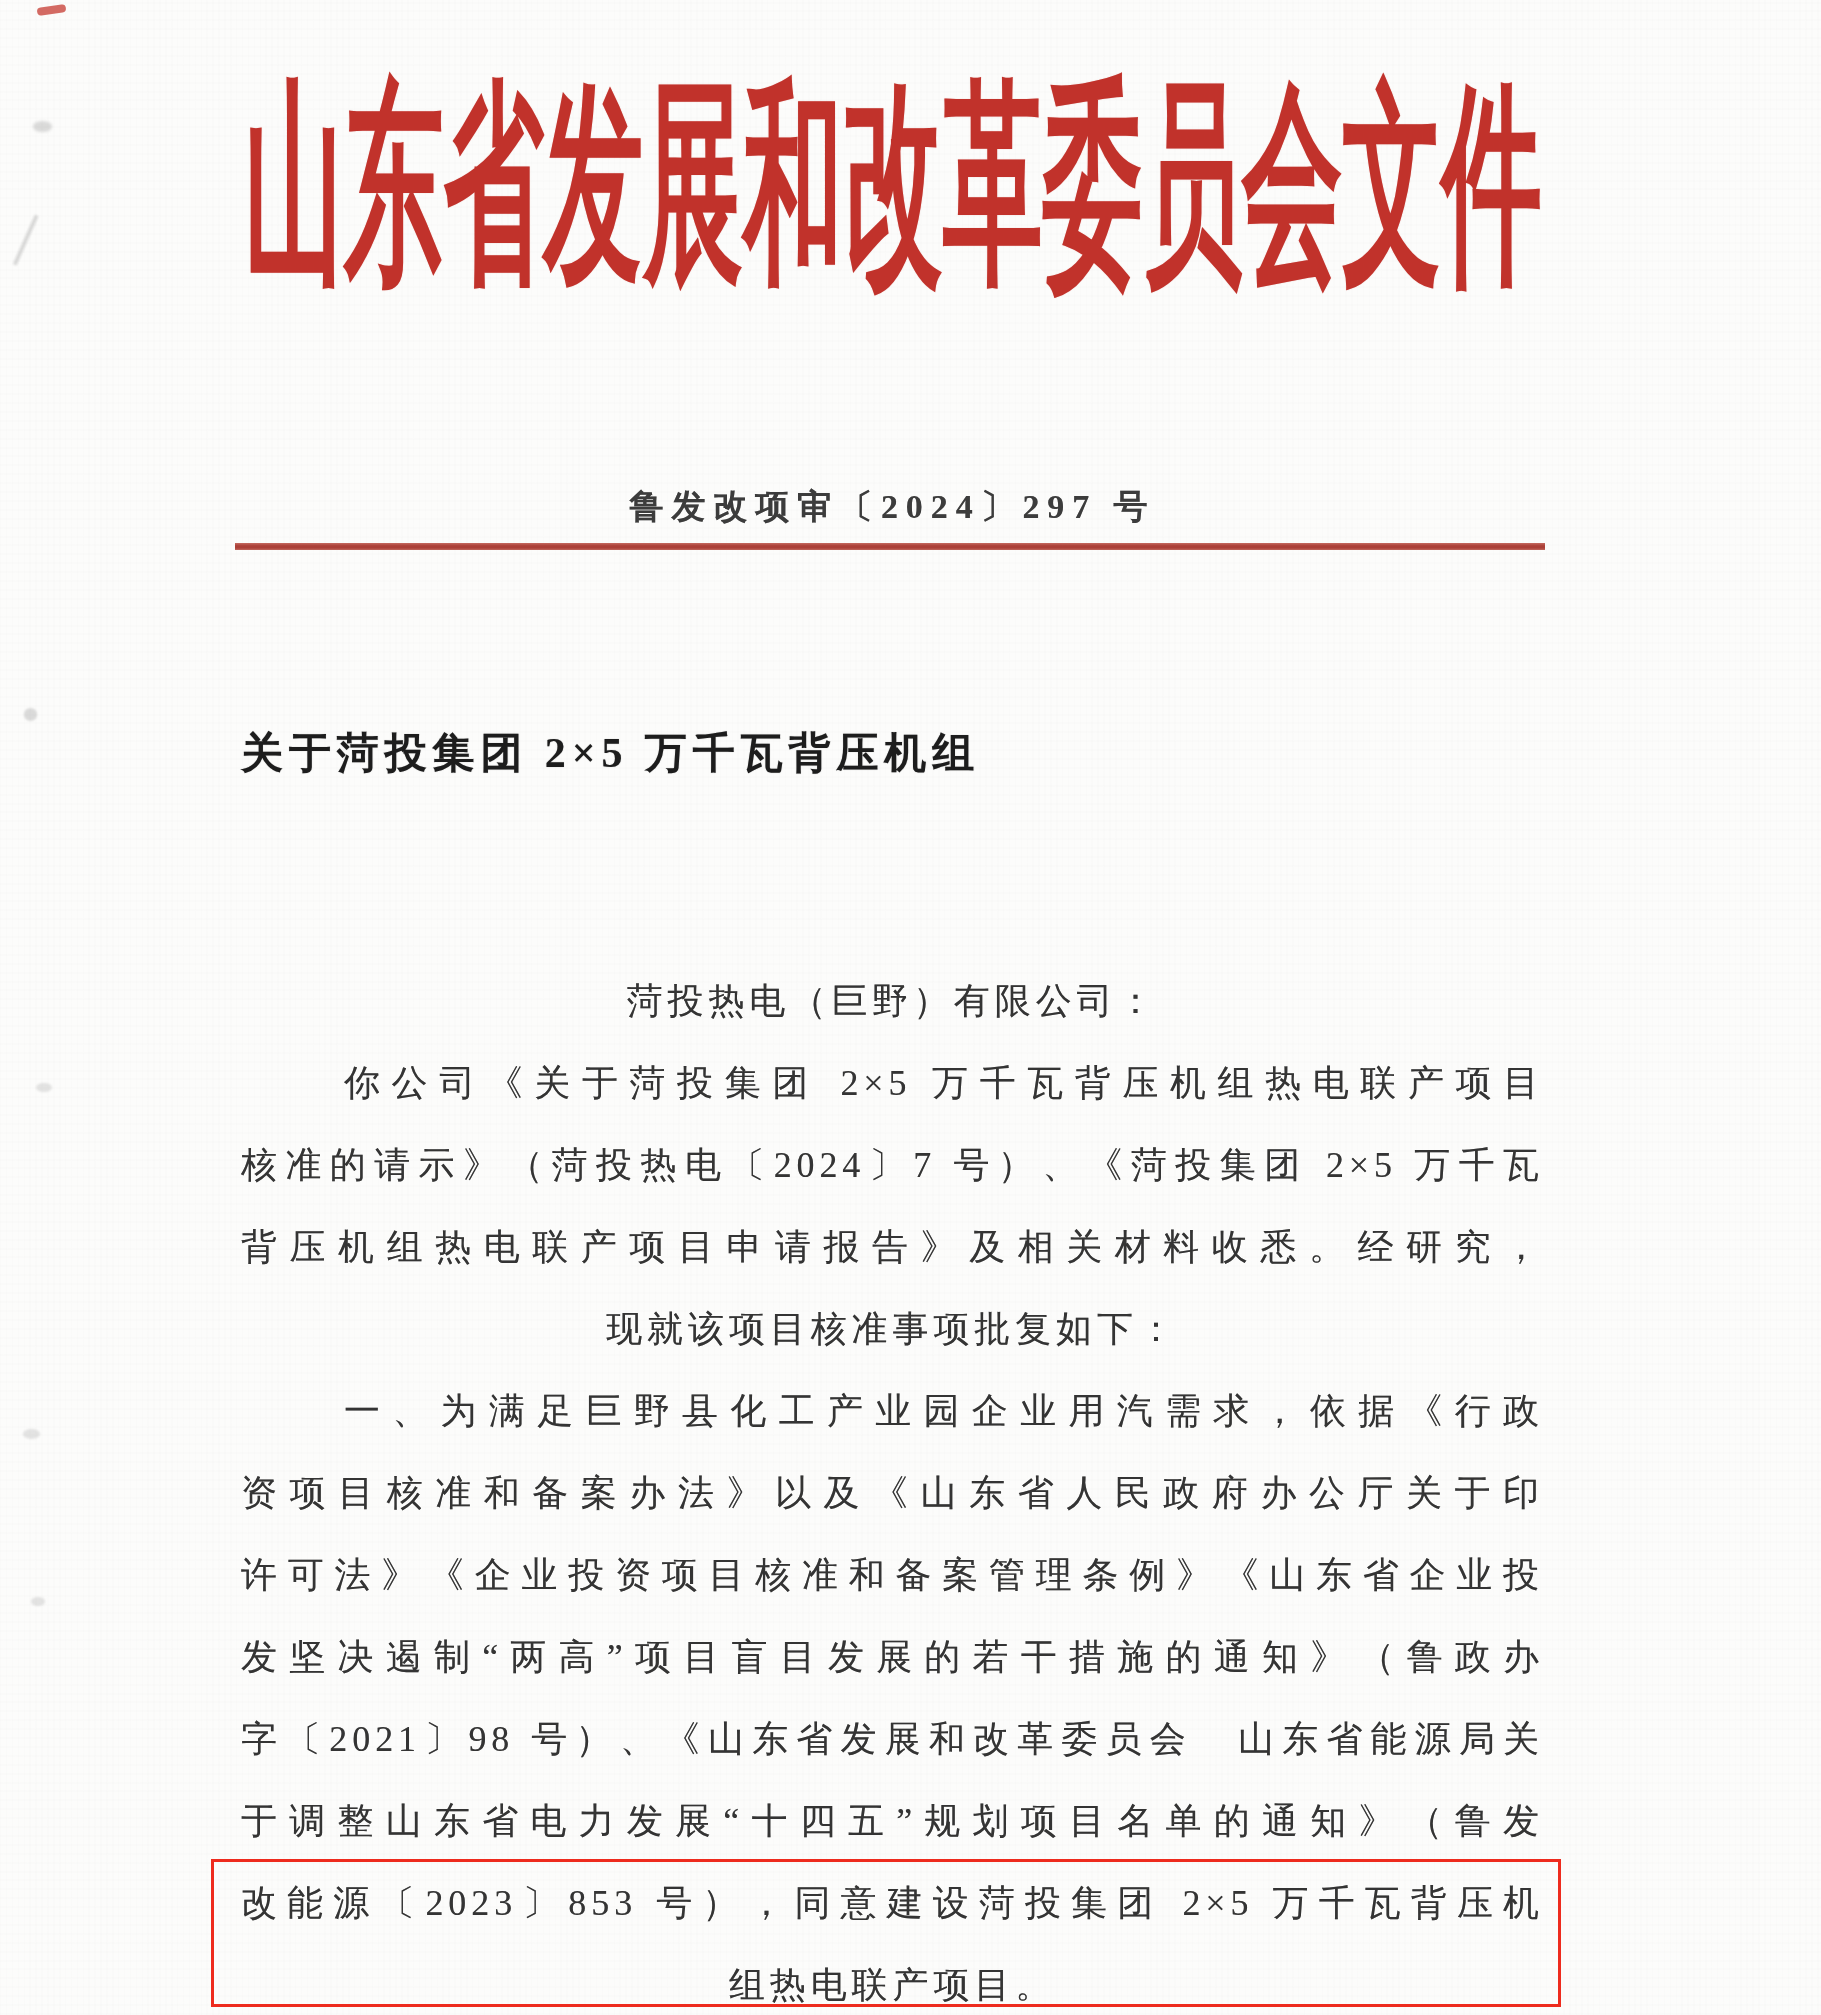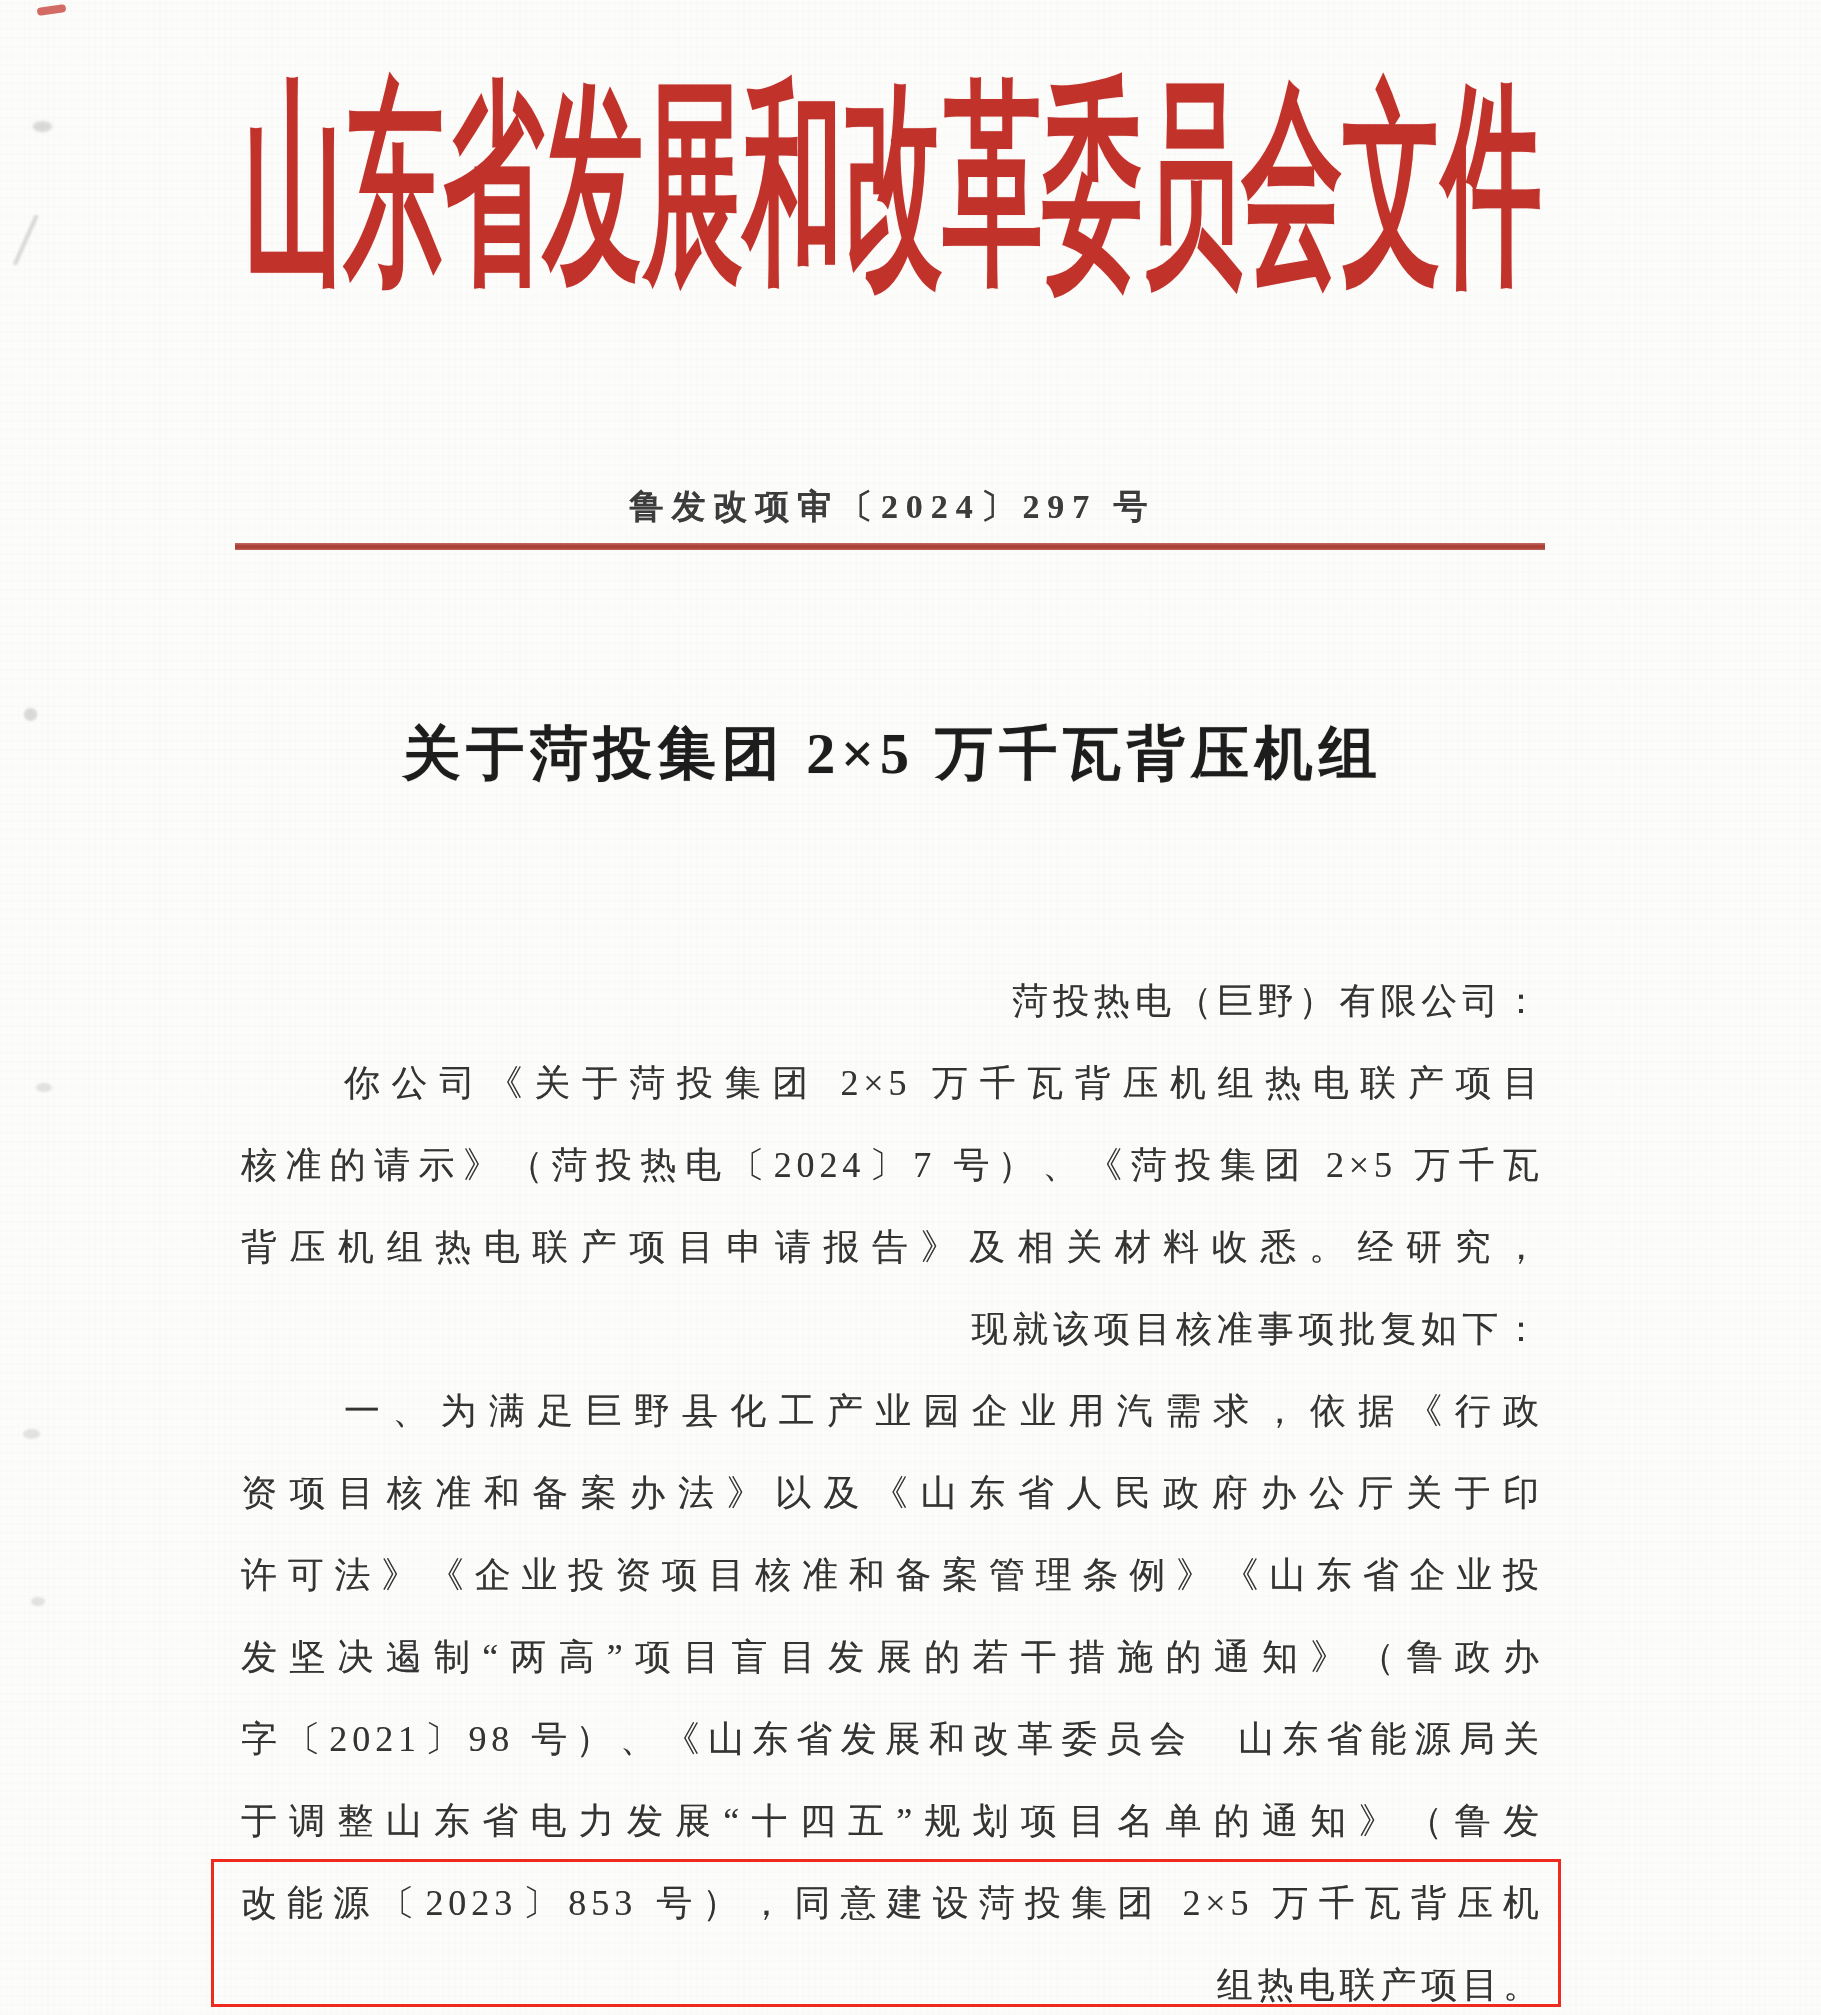--- a/index.html
+++ b/index.html
@@ -49,23 +49,23 @@
     width: 1310px;
     height: 7.4px;
     background: linear-gradient(180deg, #c56b61 0%, var(--separator-red, #ab4038) 40%, var(--separator-red, #ab4038) 70%, #c0685e 100%);
   }
 
   .doc-title {
     position: absolute;
     top: 715px;
     left: 241px;
     width: 1303px;
-    text-align: center;
+    text-align: left;
     font-weight: bold;
-    font-size: 58px;
+    font-size: 42px;
     line-height: 77px;
     letter-spacing: 5.9px;
     color: var(--title-text, #1d1d1d);
     text-shadow: 0 0 1px rgba(30,30,30,0.4);
   }
 
   .body-text {
     position: absolute;
     top: 960px;
     left: 241px;
@@ -76,21 +76,21 @@
     color: var(--body-text, #343434);
     text-shadow: 0 0 0.5px rgba(55,55,55,0.45);
   }
   .line { height: 82px; }
   .fill {
     text-align: justify;
     text-align-last: justify;
     text-justify: inter-character;
     font-family: Liberation Serif, serif;
   }
-  .short { text-align: right; }
+  .short { text-align: center; }
   .indent { padding-left: 103px; }
 
   .hl-box {
     position: absolute;
     left: 211px;
     top: 1859px;
     width: 1350px;
     height: 148px;
     border: 3.9px solid var(--box-red, #ee2b1e);
   }

